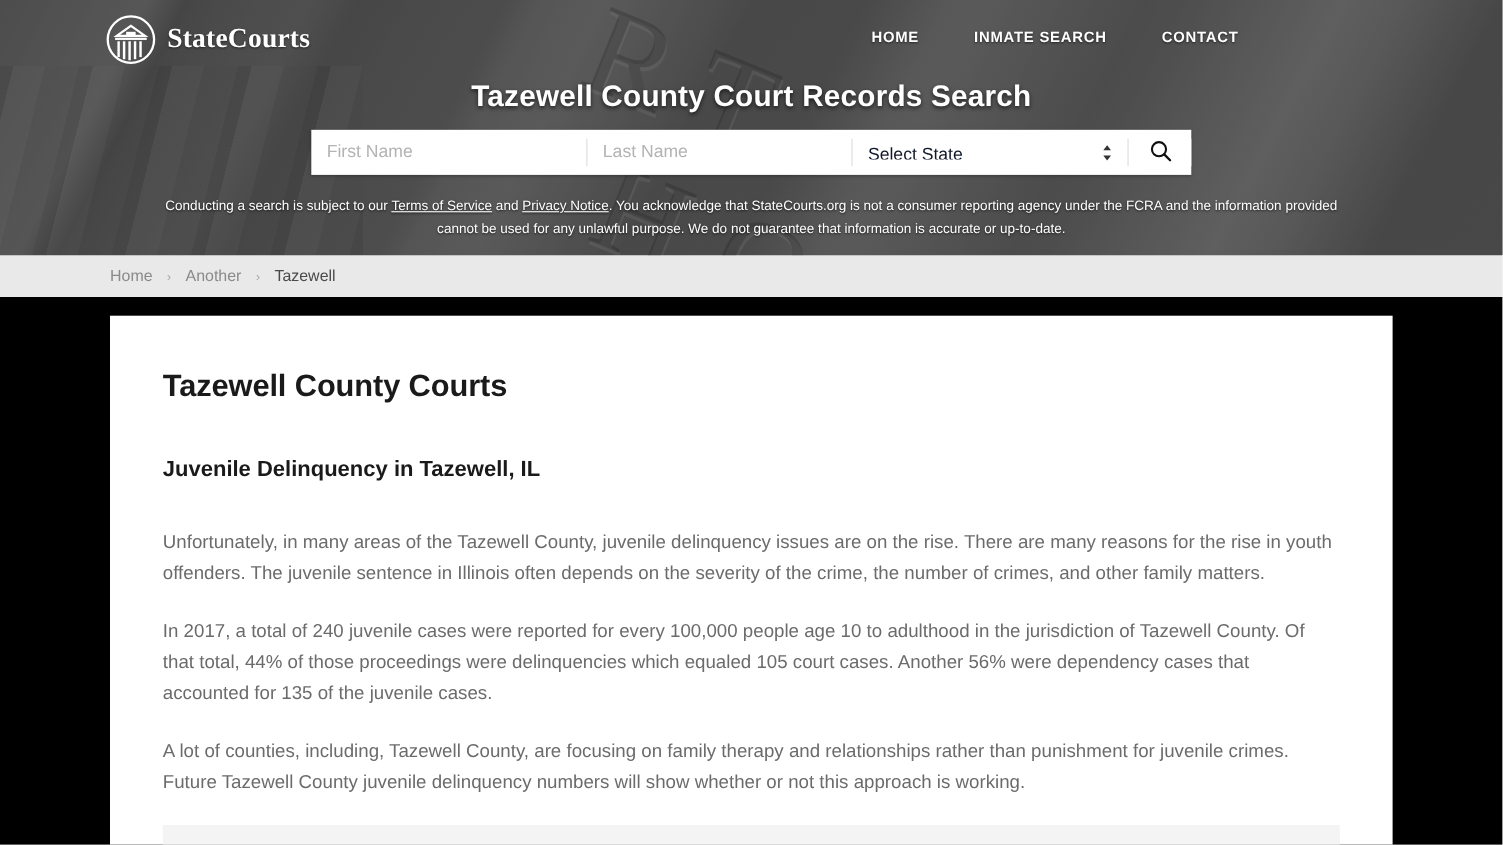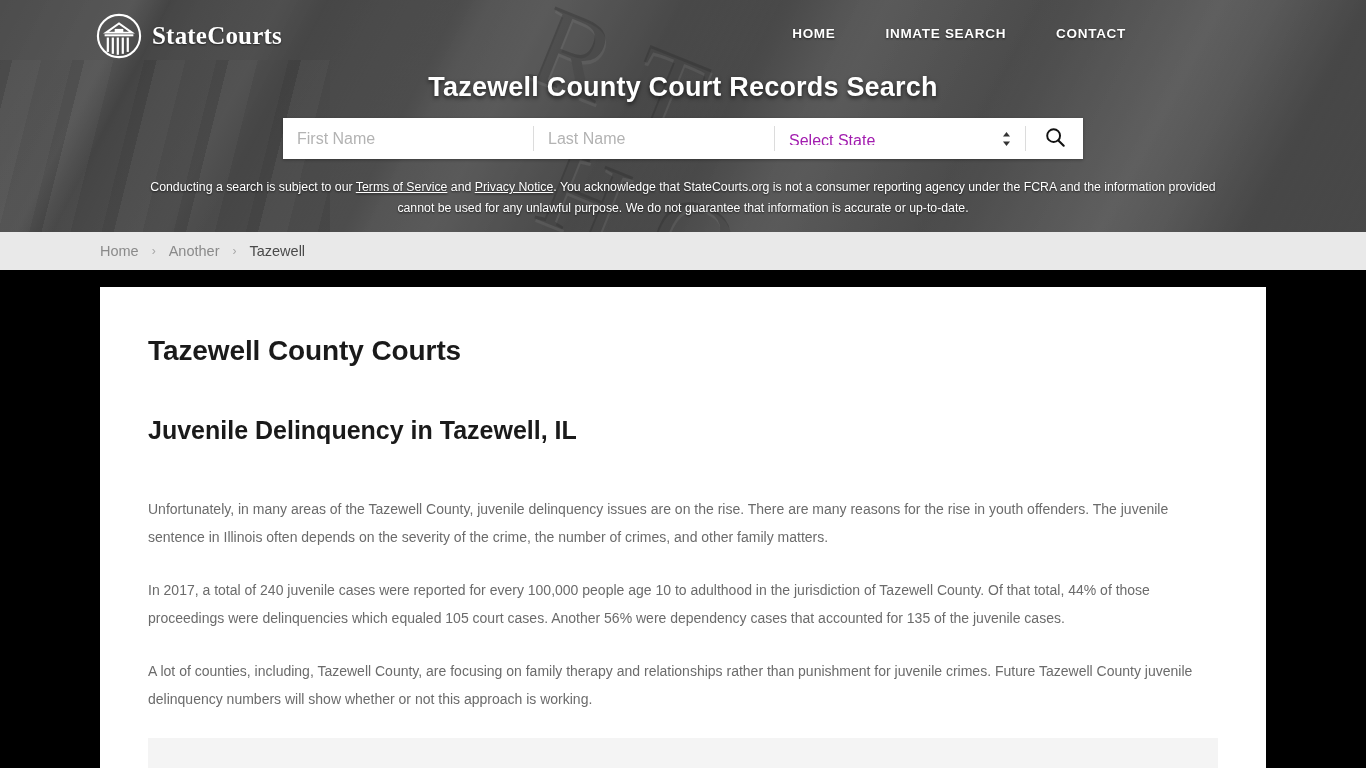--- a/index.html
+++ b/index.html
@@ -188,21 +188,21 @@
     align-items: center;
   }
   .state-select {
     appearance: none;
     -webkit-appearance: none;
     border: none;
     outline: none;
     background: transparent;
     font-family: "Liberation Sans", sans-serif;
     font-size: 16px;
-    color: #a21caf;
+    color: #0f172a;
     padding: 14px 14px;
     width: 100%;
     height: 100%;
     cursor: pointer;
   }
   .stepper {
     position: absolute;
     right: 14px;
     top: 50%;
     transform: translateY(-50%);
@@ -283,27 +283,27 @@
     padding: 48px 48px 0 48px;
   }
   .page-title {
     font-size: 28px;
     font-weight: 700;
     color: #1a1a1a;
     letter-spacing: -.1px;
     margin-bottom: 49px;
   }
   .section-title {
-    font-size: 25px;
+    font-size: 20px;
     font-weight: 700;
     color: #1a1a1a;
-    margin-bottom: 50px;
+    margin-bottom: 40px;
   }
   .body-p {
-    font-size: 14px;
+    font-size: 17px;
     line-height: 28px;
     color: #6b6b6b;
     margin-bottom: 25px;
   }
   .grey-panel {
     margin-top: 23px;
     height: 60px;
     background: #f4f4f4;
   }
 </style>

